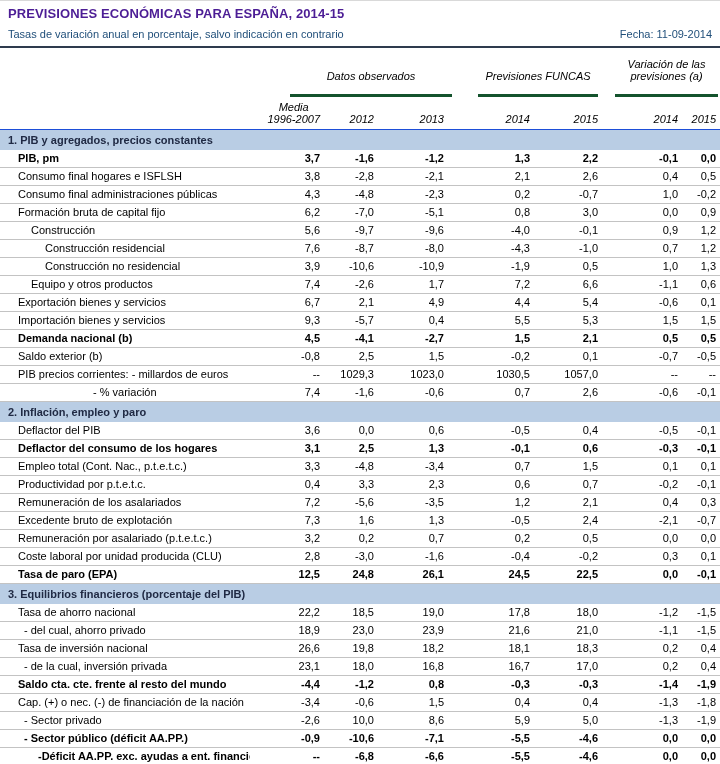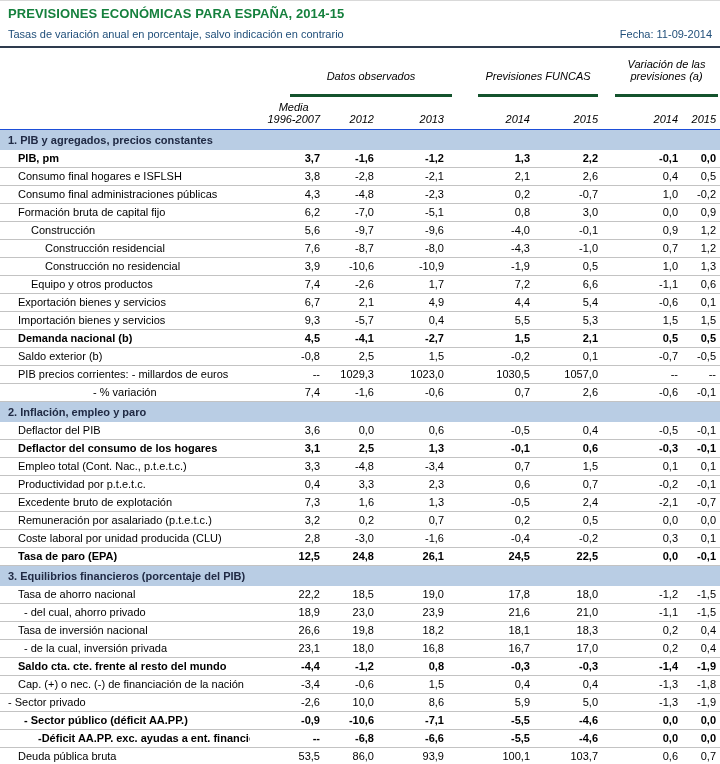--- a/index.html
+++ b/index.html
@@ -7,21 +7,21 @@
     width:720px;height:764px;
     background:#ffffff;
     font-family:"Liberation Sans", sans-serif;
     color:#000;
     border-top:1px solid #d9d9d9;
     box-sizing:border-box;
     overflow:hidden;
   }
   .hdr{padding:5px 8px 0 8px;}
   .title{
-    font-size:13px;font-weight:bold;color:#15803d;letter-spacing:.1px;
+    font-size:13px;font-weight:bold;color:#4c1d95;letter-spacing:.1px;
   }
   .subrow{
     display:flex;justify-content:space-between;
     font-size:11px;color:#1F4E79;
     padding:7px 0 6px 0;
     gap:36px;
   }
   .rule{height:2px;background:#2E3B4E;}
 
   table{
@@ -320,20 +320,30 @@
     <td class="lbl" style="padding-left: 18px;">Productividad por p.t.e.t.c.</td>
   <td class="num">0,4</td>
         <td class="num">3,3</td>
         <td class="num">2,3</td>
         <td class="num">0,6</td>
         <td class="num">0,7</td>
         <td class="num">-0,2</td>
         <td class="num">-0,1</td>
       </tr>
 
+  <tr class="drow">
+    <td class="lbl" style="padding-left: 18px;">Remuneración de los asalariados</td>
+  <td class="num">7,2</td>
+        <td class="num">-5,6</td>
+        <td class="num">-3,5</td>
+        <td class="num">1,2</td>
+        <td class="num">2,1</td>
+        <td class="num">0,4</td>
+        <td class="num">0,3</td>
+      </tr>
 
   <tr class="drow">
     <td class="lbl" style="padding-left: 18px;">Excedente bruto de explotación</td>
   <td class="num">7,3</td>
         <td class="num">1,6</td>
         <td class="num">1,3</td>
         <td class="num">-0,5</td>
         <td class="num">2,4</td>
         <td class="num">-2,1</td>
         <td class="num">-0,7</td>
@@ -436,21 +446,21 @@
   <td class="num">-3,4</td>
         <td class="num">-0,6</td>
         <td class="num">1,5</td>
         <td class="num">0,4</td>
         <td class="num">0,4</td>
         <td class="num">-1,3</td>
         <td class="num">-1,8</td>
       </tr>
 
   <tr class="drow">
-    <td class="lbl" style="padding-left: 8px;">- Sector privado</td>
+    <td class="lbl" style="padding-left: 24px;">- Sector privado</td>
   <td class="num">-2,6</td>
         <td class="num">10,0</td>
         <td class="num">8,6</td>
         <td class="num">5,9</td>
         <td class="num">5,0</td>
         <td class="num">-1,3</td>
         <td class="num">-1,9</td>
       </tr>
 
   <tr class="drow bold">

